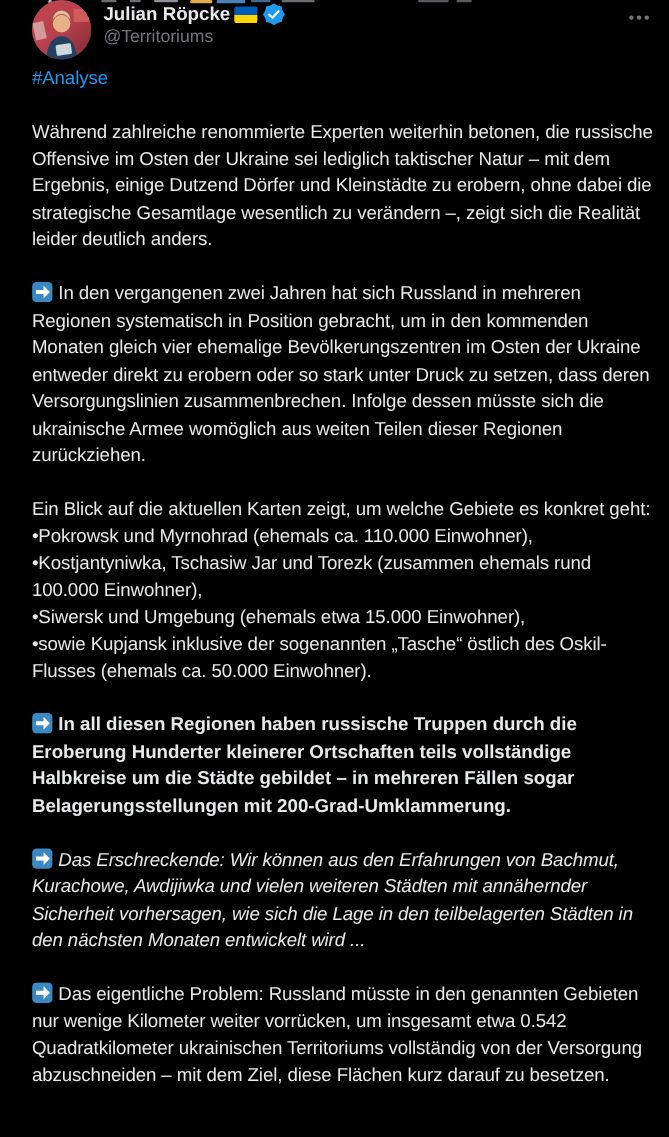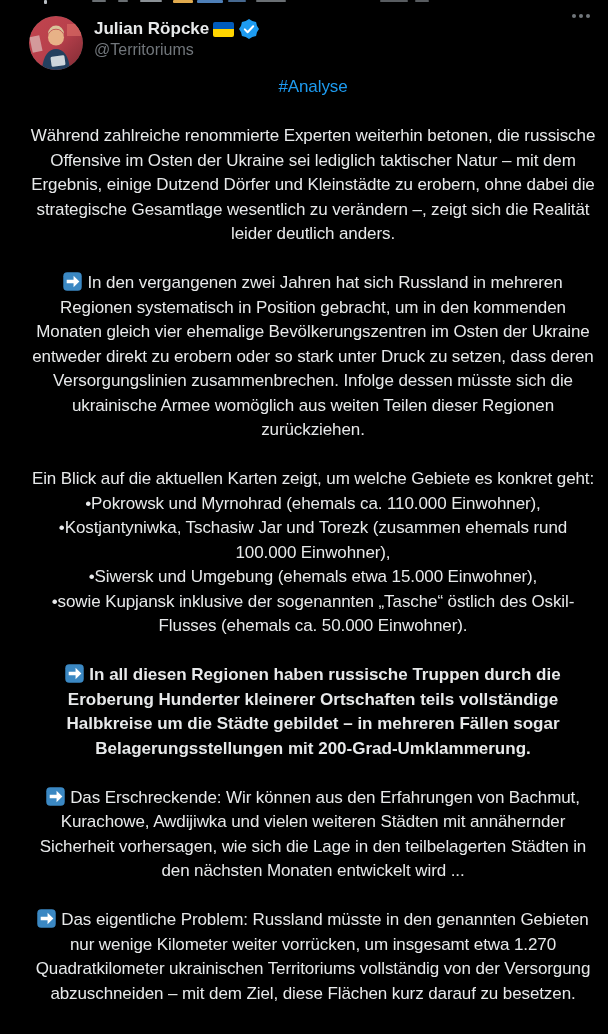--- a/index.html
+++ b/index.html
@@ -7,43 +7,42 @@
     width:608px;height:1034px;overflow:hidden;
     background:#000000;
     font-family:"Liberation Sans",sans-serif;
     position:relative;
   }
   
   .clipped-line{position:absolute;top:0;left:0;width:608px;height:5px;overflow:hidden;}
   .frag{position:absolute;top:0;display:block;border-radius:1px;}
 
   
-  .header{position:relative;display:flex;padding:16px 16px 0 29px;}
+  .header{position:relative;display:flex;padding:0 16px 0 29px;}
   .avatar{width:54px;height:54px;border-radius:50%;overflow:hidden;flex:none;cursor:pointer;background:#3a3a3a;}
   .avatar svg{display:block;}
   .id-block{margin-left:11px;padding-top:3px;min-width:0;}
   .name-row{display:flex;align-items:center;font-size:17px;font-weight:700;color:#e7e9ea;line-height:20px;cursor:pointer;}
   .flag{width:21px;height:15px;border-radius:2px;margin-left:4px;
         background:linear-gradient(#005bbb 0 50%, #ffd500 50% 100%);flex:none;}
   .badge{margin-left:5px;display:inline-flex;flex:none;}
   .handle{font-size:16px;color:#71767b;line-height:20px;margin-top:1px;cursor:pointer;}
   .more-btn{position:absolute;right:13px;top:9px;display:flex;gap:3px;padding:5px;cursor:pointer;}
   .more-btn i{width:4px;height:4px;border-radius:50%;background:#71767b;display:block;}
 
   
   .tweet-body{padding:5px 11px 0 29px;}
   .para{
     font-size:17px;line-height:24.5px;letter-spacing:-0.1px;
     color:#e7e9ea;margin:0 0 24.5px 0;white-space:pre-wrap;
     overflow-wrap:break-word;
-    text-align:center;
   }
   .para.hashtag{color:#1d9bf0;cursor:pointer;}
   .para.bold{font-weight:700;letter-spacing:0;}
-  .para.italic{}
+  .para.italic{font-style:italic;}
   .arrow-emoji{display:inline-block;width:19px;height:19px;vertical-align:-3px;margin-right:5px;}
   .arrow-emoji svg{display:block;width:19px;height:19px;}
 </style>
 </head>
 <body>
 
 <div class="clipped-line">
     <span class="frag" style="left: 44px; width: 3px; height: 4px; background: rgb(183, 189, 194);"></span>
     <span class="frag" style="left: 92px; width: 14px; height: 2px; background: rgb(106, 111, 115);"></span>
     <span class="frag" style="left: 118px; width: 10px; height: 2px; background: rgb(106, 111, 115);"></span>
@@ -117,14 +116,14 @@
           <rect x="0.5" y="0.5" width="35" height="35" rx="7.5" fill="#3b88c3"></rect>
           <path d="M7 14.5 h13 v-7.5 l11 11 -11 11 v-7.5 h-13 Z" fill="#ffffff"></path>
         </svg></span><span>In all diesen Regionen haben russische Truppen durch die Eroberung Hunderter kleinerer Ortschaften teils vollständige Halbkreise um die Städte gebildet – in mehreren Fällen sogar Belagerungsstellungen mit 200-Grad-Umklammerung.</span></div>
     <div class="para italic"><span class="arrow-emoji" role="img" aria-label="➡️"><svg viewBox="0 0 36 36">
           <rect x="0.5" y="0.5" width="35" height="35" rx="7.5" fill="#3b88c3"></rect>
           <path d="M7 14.5 h13 v-7.5 l11 11 -11 11 v-7.5 h-13 Z" fill="#ffffff"></path>
         </svg></span><span>Das Erschreckende: Wir können aus den Erfahrungen von Bachmut, Kurachowe, Awdijiwka und vielen weiteren Städten mit annähernder Sicherheit vorhersagen, wie sich die Lage in den teilbelagerten Städten in den nächsten Monaten entwickelt wird ...</span></div>
     <div class="para normal"><span class="arrow-emoji" role="img" aria-label="➡️"><svg viewBox="0 0 36 36">
           <rect x="0.5" y="0.5" width="35" height="35" rx="7.5" fill="#3b88c3"></rect>
           <path d="M7 14.5 h13 v-7.5 l11 11 -11 11 v-7.5 h-13 Z" fill="#ffffff"></path>
-        </svg></span><span>Das eigentliche Problem: Russland müsste in den genannten Gebieten nur wenige Kilometer weiter vorrücken, um insgesamt etwa 1.270 Quadratkilometer ukrainischen Territoriums vollständig von der Versorgung abzuschneiden – mit dem Ziel, diese Flächen kurz darauf zu besetzen.</span></div>
+        </svg></span><span>Das eigentliche Problem: Russland müsste in den genannten Gebieten nur wenige Kilometer weiter vorrücken, um insgesamt etwa 0.542 Quadratkilometer ukrainischen Territoriums vollständig von der Versorgung abzuschneiden – mit dem Ziel, diese Flächen kurz darauf zu besetzen.</span></div>
   </div>
 
 </body></html>

